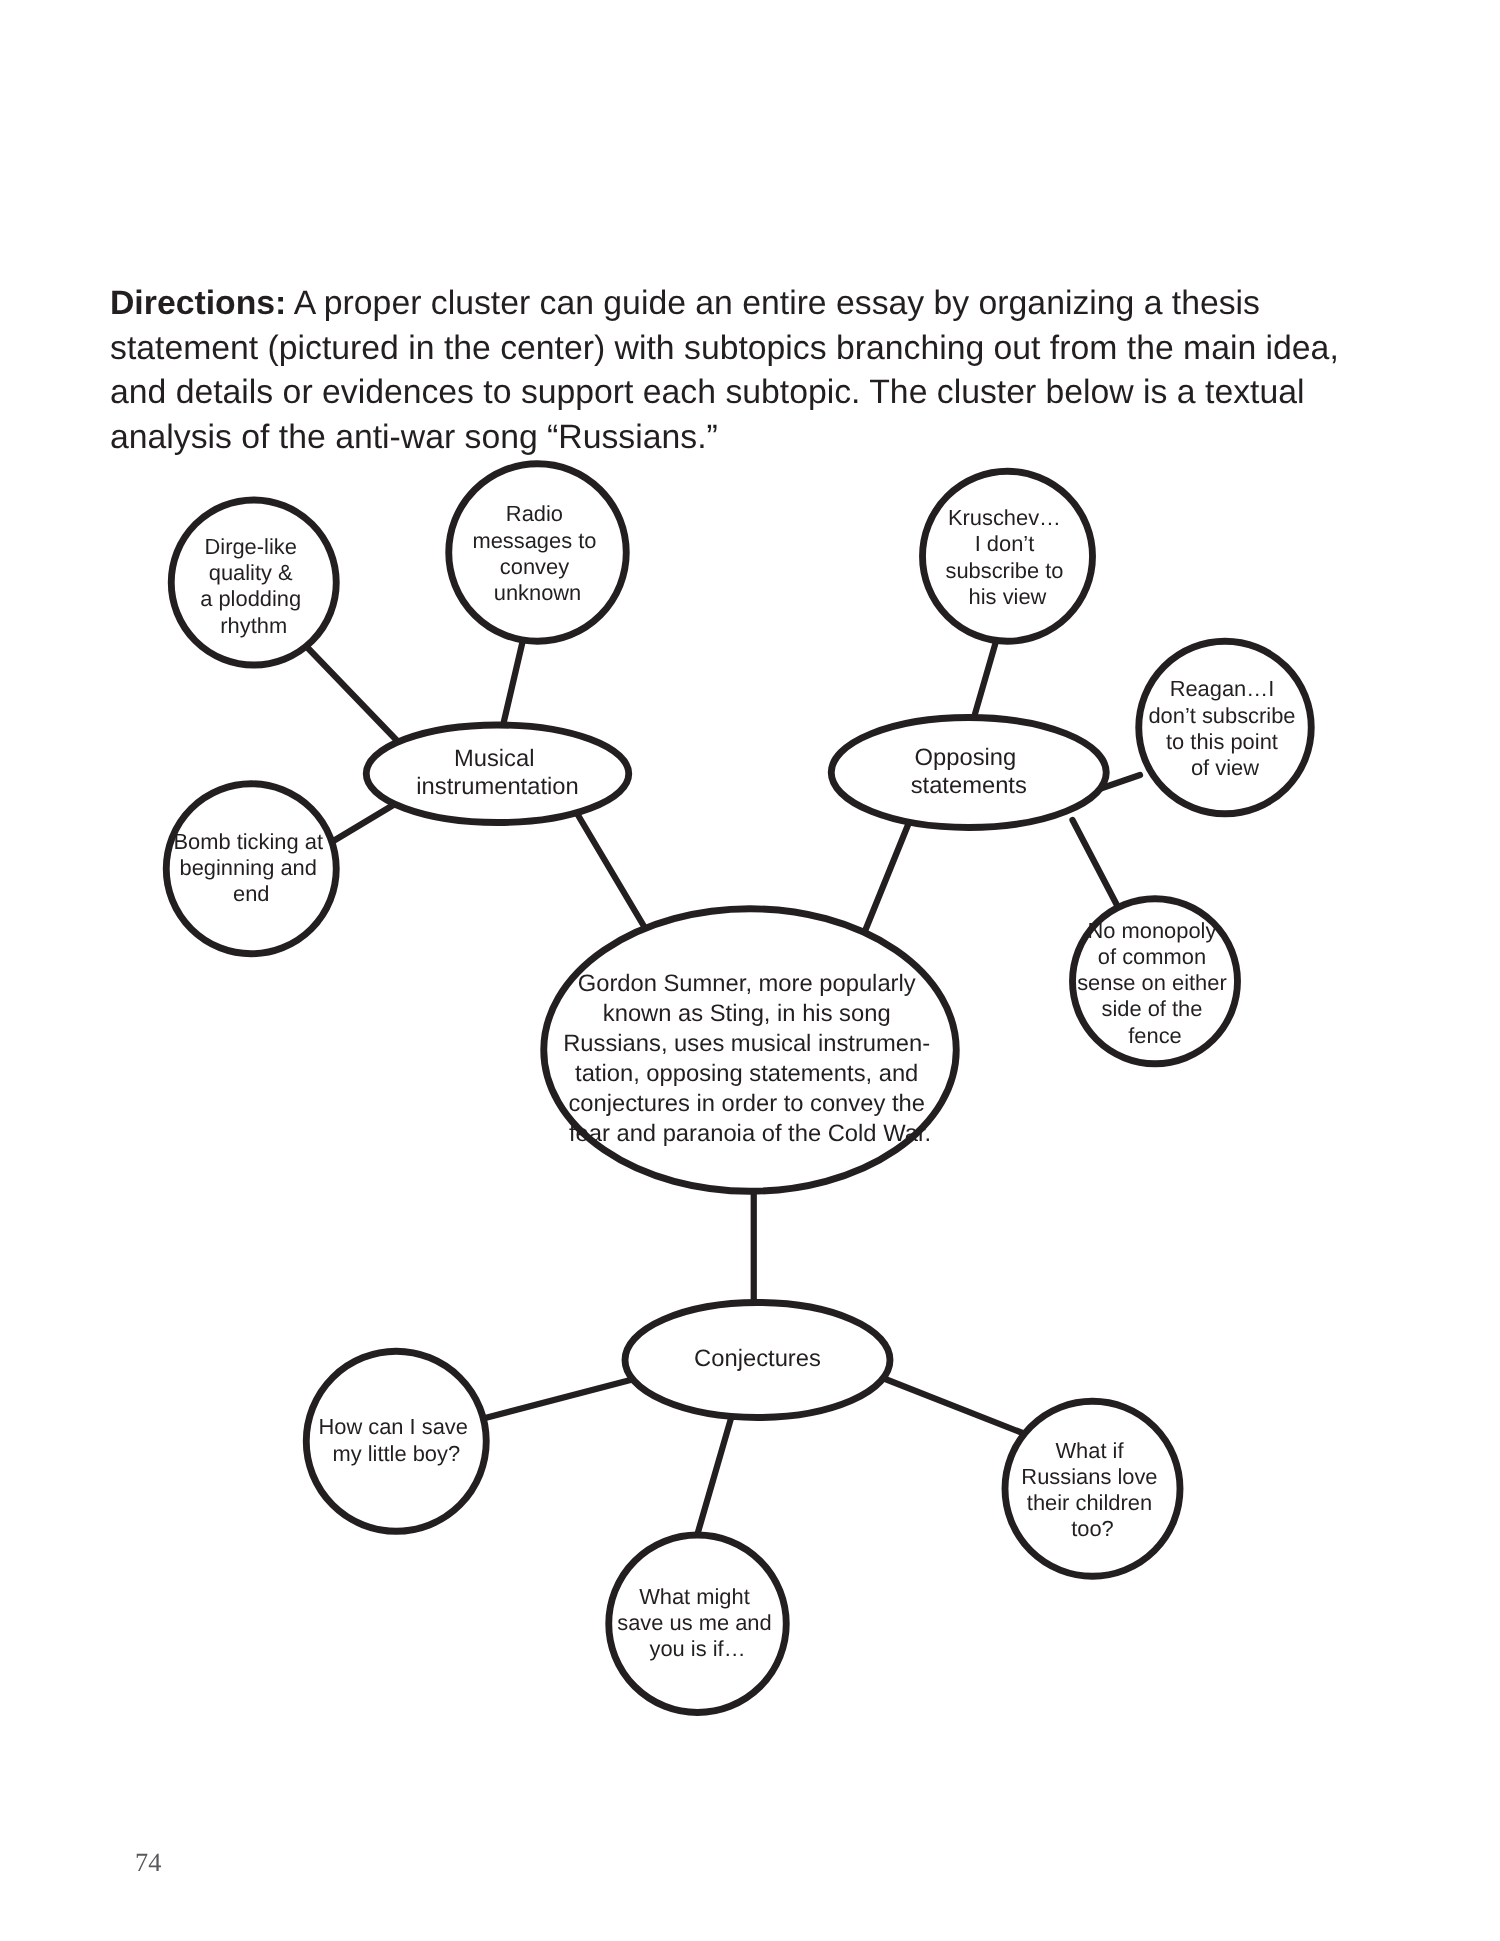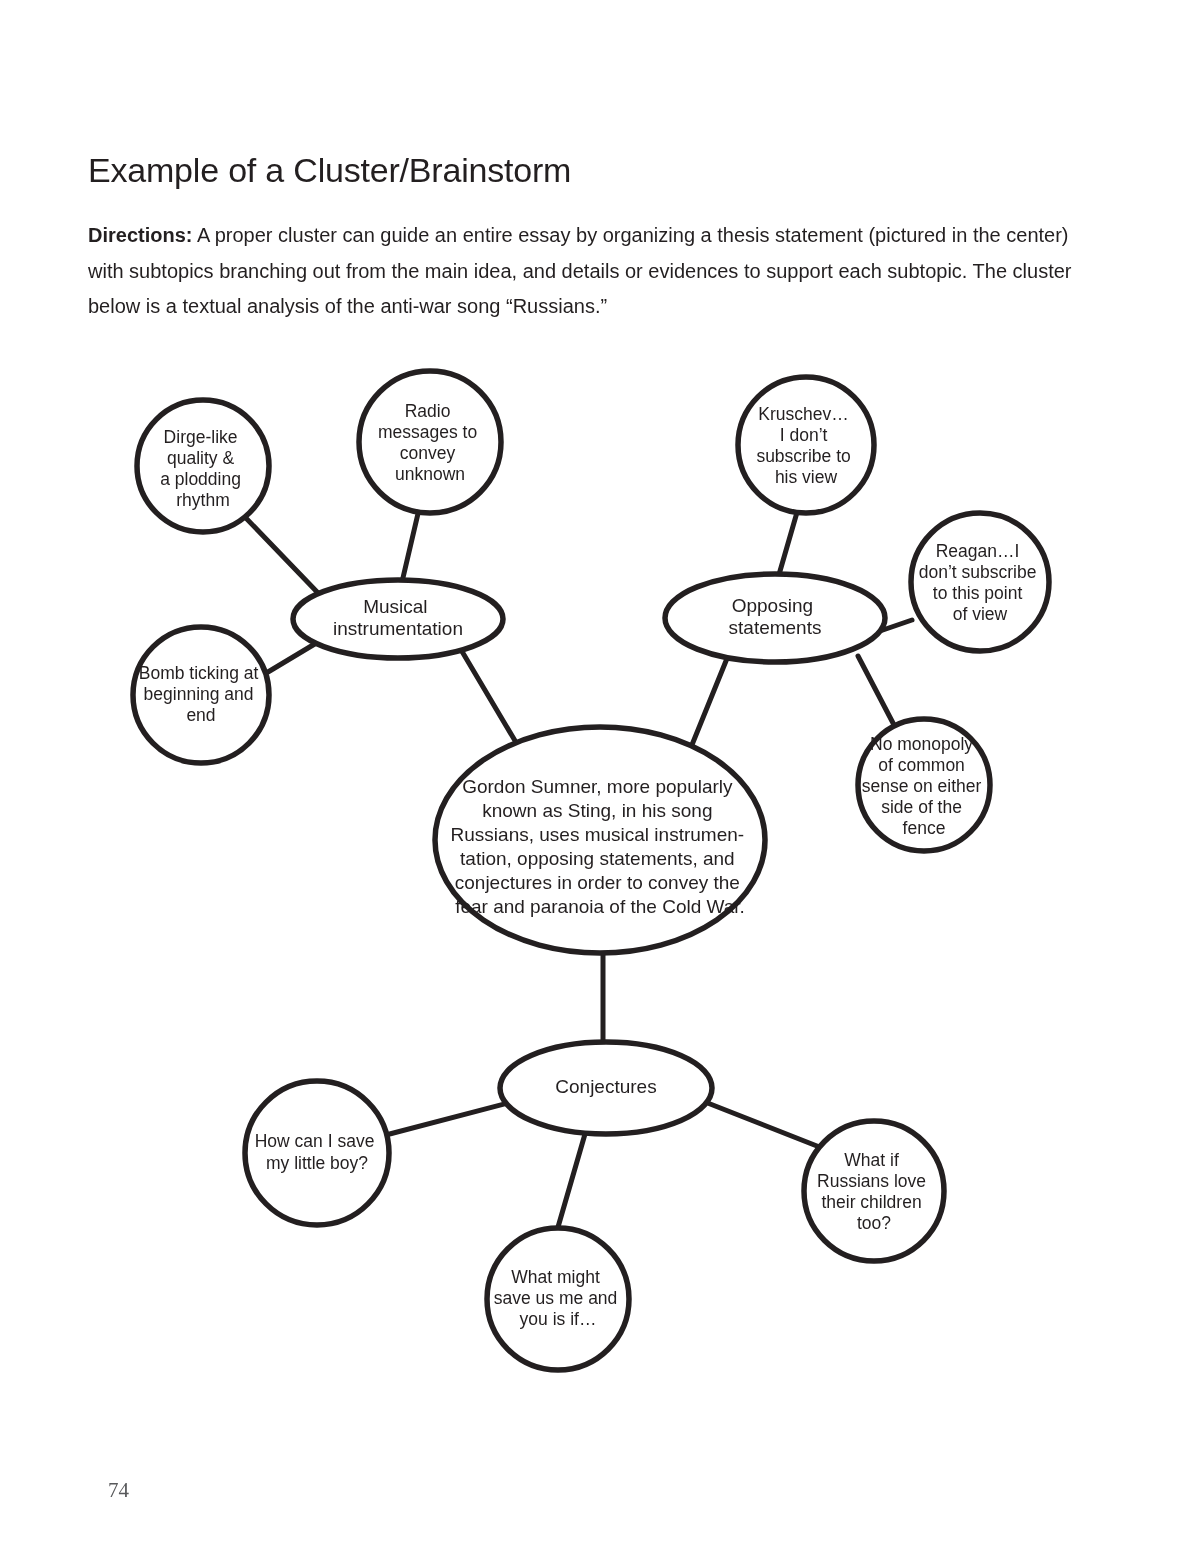--- a/index.html
+++ b/index.html
@@ -33,21 +33,21 @@
     color: #231f20;
     white-space: nowrap;
   }
 
   .directions {
     position: absolute;
     left: 88px;
     top: 198px;
     width: 1012px;
     font-family: "Liberation Sans", sans-serif;
-    font-size: 20px;
+    font-size: 27px;
     line-height: 35.5px;
     color: #231f20;
   }
   .directions-label {
     font-weight: 700;
   }
 
   .cluster-wrap {
     position: absolute;
     left: 0;
@@ -96,21 +96,20 @@
     font-size: 21px;
     color: #58595b;
     margin-left: 20px;
   }
 </style>
 </head>
 <body>
 
 <div class="page">
 
-  <h1 class="page-title">Example of a Cluster/Brainstorm</h1>
 
   <p class="directions">
     <span class="directions-label">Directions:</span><span> A proper cluster can guide an entire essay by organizing a thesis statement (pictured in the center) with subtopics branching out from the main idea, and details or evidences to support each subtopic. The cluster below is a textual analysis of the anti-war song “Russians.”</span>
   </p>
 
   <div class="cluster-wrap">
     <svg class="cluster" viewBox="0 0 1200 1060" xmlns="http://www.w3.org/2000/svg">
 
       <g>
 

